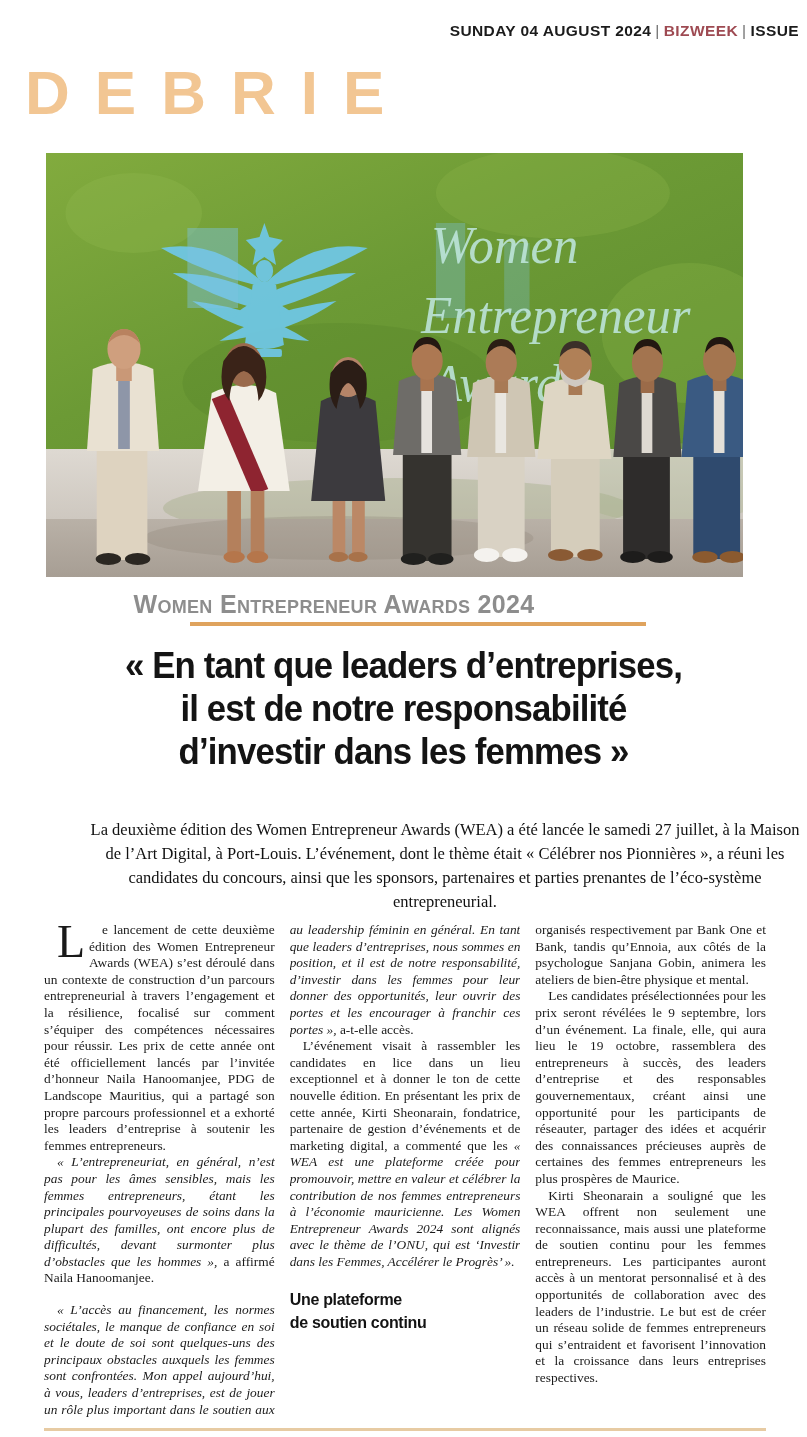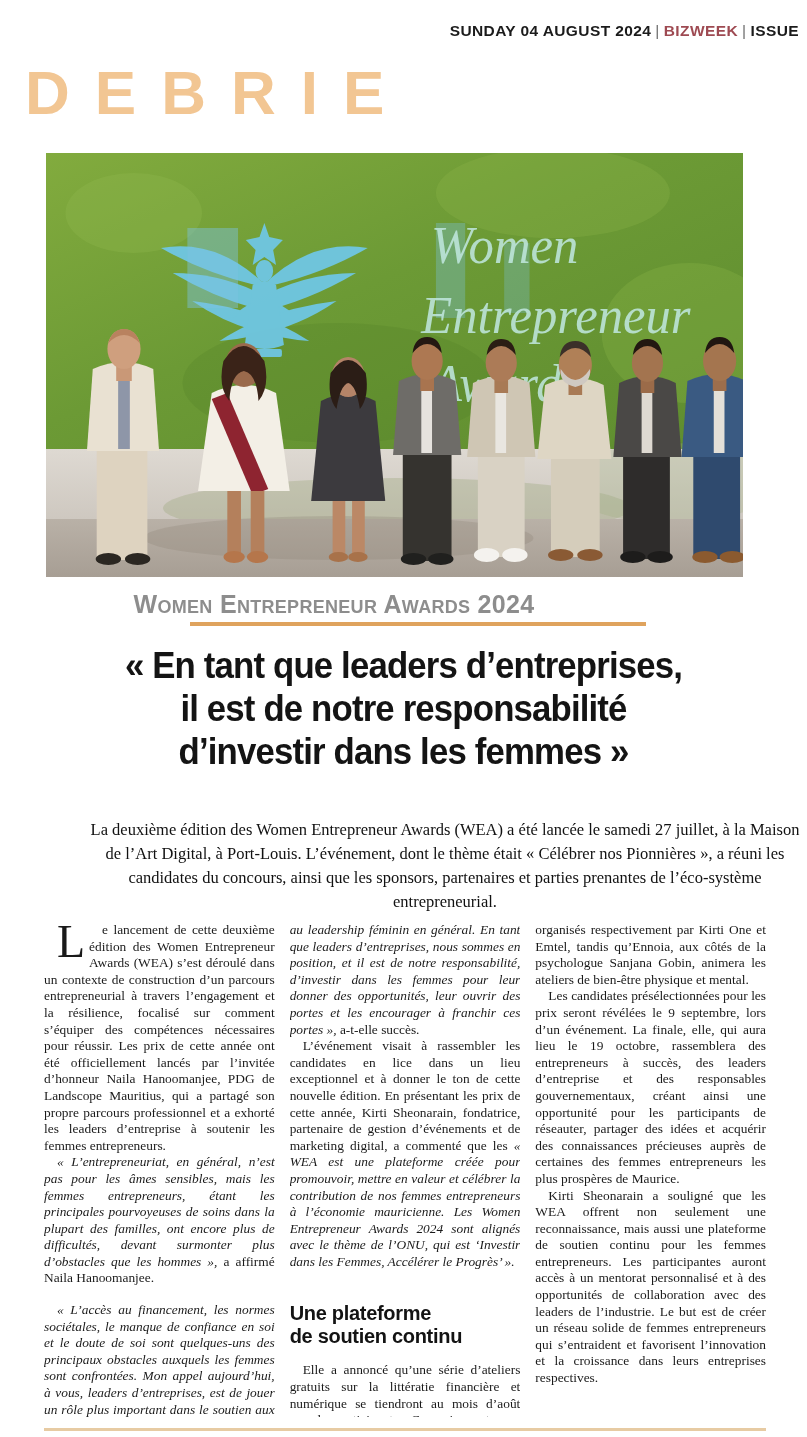--- a/index.html
+++ b/index.html
@@ -153,24 +153,24 @@
     padding-right: 4px;
     padding-top: 2px;
     font-family: "Liberation Serif", serif;
     font-weight: normal;
   }
   .dropcap { text-indent: 0; }
 
   .subhead {
     font-family: "Liberation Sans", sans-serif;
     font-weight: bold;
-    font-size: 20px;
+    font-size: 16px;
     line-height: 23px;
     color: #131313;
-    margin: 32px 0 14px 0;
+    margin: 18px 0 14px 0;
     letter-spacing: -0.3px;
   }
 
   .footer-rule {
     position: absolute;
     left: 44px;
     top: 1428px;
     width: 722px;
     height: 3px;
     background: #e7cba3;
@@ -347,30 +347,29 @@
 
 <div class="columns">
 
   <div class="col">
     <p class="dropcap">Le lancement de cette deuxième édition des Women Entrepreneur Awards (WEA) s’est déroulé dans un contexte de construction d’un parcours entrepreneurial à travers l’engagement et la résilience, focalisé sur comment s’équiper des compétences nécessaires pour réussir. Les prix de cette année ont été officiellement lancés par l’invitée d’honneur Naila Hanoomanjee, PDG de Landscope Mauritius, qui a partagé son propre parcours professionnel et a exhorté les leaders d’entreprise à soutenir les femmes entrepreneurs.</p>
     <p><span class="q">« L’entrepreneuriat, en général, n’est pas pour les âmes sensibles, mais les femmes entrepreneurs, étant les principales pourvoyeuses de soins dans la plupart des familles, ont encore plus de difficultés, devant surmonter plus d’obstacles que les hommes »,</span><span> a affirmé Naila Hanoomanjee.</span></p>
     <p class="it">« L’accès au financement, les normes sociétales, le manque de confiance en soi et le doute de soi sont quelques-uns des principaux obstacles auxquels les femmes sont confrontées. Mon appel aujourd’hui, à vous, leaders d’entreprises, est de jouer un rôle plus important dans le soutien aux femmes entrepreneurs et</p>
   </div>
 
   <div class="col">
-    <p class="noindent"><span class="q">au leadership féminin en général. En tant que leaders d’entreprises, nous sommes en position, et il est de notre responsabilité, d’investir dans les femmes pour leur donner des opportunités, leur ouvrir des portes et les encourager à franchir ces portes »,</span><span> a-t-elle succès.</span></p>
+    <p class="noindent"><span class="q">au leadership féminin en général. En tant que leaders d’entreprises, nous sommes en position, et il est de notre responsabilité, d’investir dans les femmes pour leur donner des opportunités, leur ouvrir des portes et les encourager à franchir ces portes »,</span><span> a-t-elle accès.</span></p>
     <p><span>L’événement visait à rassembler les candidates en lice dans un lieu exceptionnel et à donner le ton de cette nouvelle édition. En présentant les prix de cette année, Kirti Sheonarain, fondatrice, partenaire de gestion d’événements et de marketing digital, a commenté que les </span><span class="q">« WEA est une plateforme créée pour promouvoir, mettre en valeur et célébrer la contribution de nos femmes entrepreneurs à l’économie mauricienne. Les Women Entrepreneur Awards 2024 sont alignés avec le thème de l’ONU, qui est ‘Investir dans les Femmes, Accélérer le Progrès’ ».</span></p>
     <div class="subhead">
       <div>Une plateforme</div>
       <div>de soutien continu</div>
     </div>
-    <p>Elle a annoncé qu’une série d’ateliers gratuits sur la littératie financière et numérique se tiendront au mois d’août pour les participantes. Ceux-ci seront</p>
   </div>
 
   <div class="col">
-    <p class="noindent">organisés respectivement par Kirti One et Emtel, tandis qu’Ennoia, aux côtés de la psychologue Sanjana Gobin, animera les ateliers de bien-être physique et mental.</p>
+    <p class="noindent">organisés respectivement par Bank One et Bank, tandis qu’Ennoia, aux côtés de la psychologue Sanjana Gobin, animera les ateliers de bien-être physique et mental.</p>
     <p>Les candidates présélectionnées pour les prix seront révélées le 9 septembre, lors d’un événement. La finale, elle, qui aura lieu le 19 octobre, rassemblera des entrepreneurs à succès, des leaders d’entreprise et des responsables gouvernementaux, créant ainsi une opportunité pour les participants de réseauter, partager des idées et acquérir des connaissances précieuses auprès de certaines des femmes entrepreneurs les plus prospères de Maurice.</p>
     <p>Kirti Sheonarain a souligné que les WEA offrent non seulement une reconnaissance, mais aussi une plateforme de soutien continu pour les femmes entrepreneurs. Les participantes auront accès à un mentorat personnalisé et à des opportunités de collaboration avec des leaders de l’industrie. Le but est de créer un réseau solide de femmes entrepreneurs qui s’entraident et favorisent l’innovation et la croissance dans leurs entreprises respectives.</p>
   </div>
 
 </div>
 
 <div class="footer-rule"></div>
 
 </body></html>

